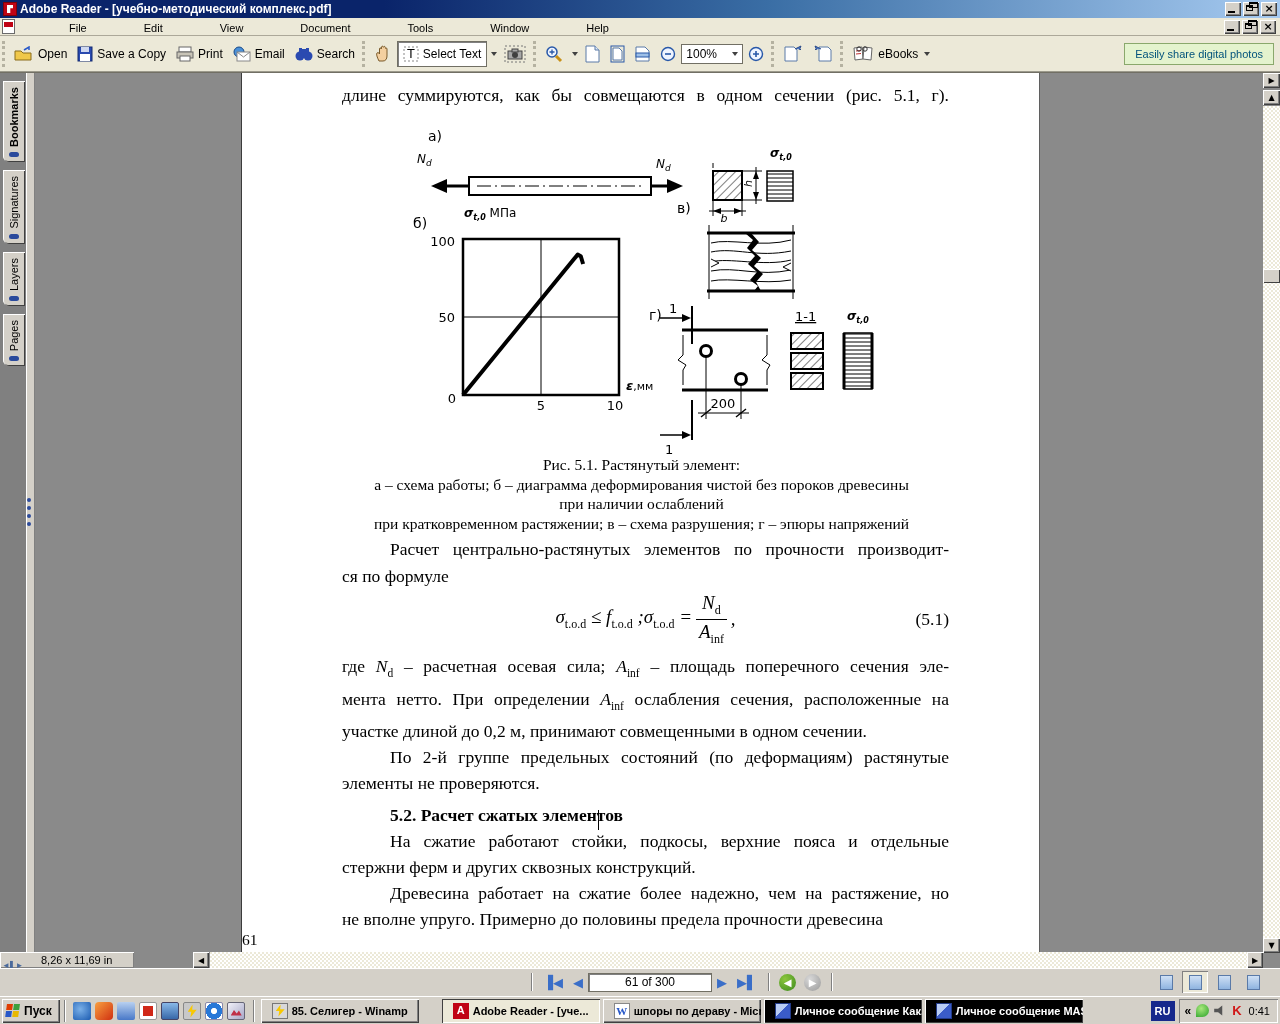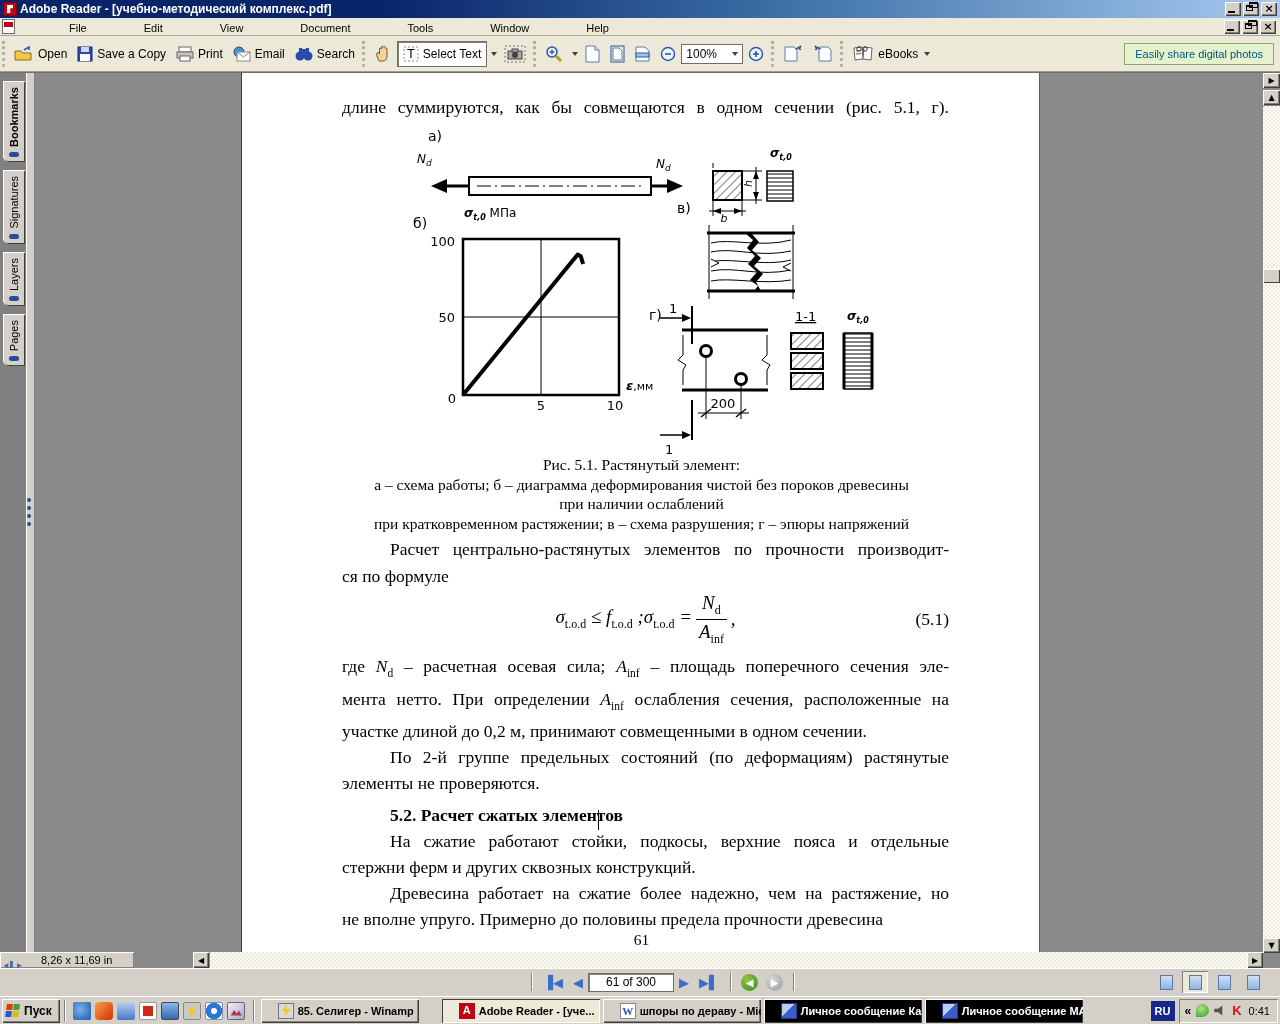--- a/index.html
+++ b/index.html
@@ -48,36 +48,36 @@
   .side-tab { position:relative; margin:8px 0 0 3px; width:22px; background:#D4D0C8; box-shadow: inset 1px 1px 0 #fff, inset -1px -1px 0 #404040; border-radius:0 0 0 6px; display:flex; flex-direction:column; align-items:center; padding:6px 0 2px 0;}
   .side-tab .vlabel { writing-mode:vertical-rl; transform:rotate(180deg); font-size:11px; color:#000; }
   .side-tab:first-child .vlabel { font-weight:bold; }
   .tab-grip { width:10px; height:8px; margin-top:5px; border-top:5px dotted #2a4a9c; }
   #pane-splitter { position:absolute; left:26px; top:0; width:9px; height:880px; background:#D4D0C8; box-shadow: inset 1px 0 0 #fff, inset -1px 0 0 #808080; }
   #pane-splitter .handle { position:absolute; left:1px; top:425px; width:7px; height:28px; border-left:4px dotted #2a4a9c; }
 
   
   #pdf-page { position:absolute; left:241px; top:0; width:799px; height:880px; background:#fff; border-left:1px solid #3c3c3c; border-right:1px solid #5f5f5f; font-family:"Liberation Serif", serif; color:#000; }
 
-  .topline { position:absolute; left:100px; top:24px; width:607px; font-size:17.5px; }
+  .topline { position:absolute; left:100px; top:12px; width:607px; font-size:17.5px; }
   .jl { text-align:justify; text-align-last:justify; }
   #figure { position:absolute; left:0; top:40px; }
   #caption { position:absolute; left:0; top:382px; width:799px; text-align:center; font-size:15.5px; line-height:19.5px; }
   #p-upper { position:absolute; left:100px; top:463px; width:607px; font-size:17.5px; line-height:27.4px; }
   #formula { position:absolute; left:100px; top:520px; width:607px; height:52px; font-size:19px; font-style:italic; display:flex; align-items:center; justify-content:center; }
   #formula sub { font-size:12px; font-style:normal; }
   .frac { display:inline-flex; flex-direction:column; align-items:center; vertical-align:middle; margin:0 4px; }
   .frac .num { padding:0 6px 1px; border-bottom:1.5px solid #000; }
   .frac .den { padding-top:1px; }
   #formula .fnum { position:absolute; right:0; font-style:normal; font-size:17.5px; }
   #p-lower { position:absolute; left:100px; top:572px; width:607px; font-size:17.5px; line-height:26px;margin-top:8px; }
   #p-lower .indent { text-indent:48px; }
   #p-lower .hdg { font-weight:bold; margin-top:6px; }
   #p-lower sub { font-size:11.5px; }
-  #pageno { position:absolute; left:0; top:858px; width:799px; text-align:center; font-size:15.5px; }
+  #pageno { position:absolute; left:0; top:858px; width:799px; text-align:left; font-size:15.5px; }
   #caret { position:absolute; left:356px; top:737px; width:1px; height:20px; background:#000; }
 
   
   #vscroll { position:absolute; right:0; top:0; width:17px; height:880px; }
   .sbtn { width:17px; height:15px; background:#D4D0C8; box-shadow: inset 1px 1px 0 #fff, inset -1px -1px 0 #404040, inset -2px -2px 0 #808080; display:flex; align-items:center; justify-content:center; font-size:8px; color:#000; font-family:"DejaVu Sans",sans-serif;}
   #vtrack { position:absolute; top:33px; bottom:15px; left:0; width:17px; }
   #vthumb { position:absolute; top:163px; left:0; width:17px; height:14px; background:#D4D0C8; box-shadow: inset 1px 1px 0 #fff, inset -1px -1px 0 #404040; }
   #pagesize { position:absolute; left:0; bottom:0; height:16px; display:flex; align-items:center; background:#D4D0C8; box-shadow: inset 1px 1px 0 #fff, inset -1px -1px 0 #808080; }
   #pagesize .split-ic { width:15px; height:12px; margin:0 2px; position:relative; }
   .split-ic::before{content:"◄▌►"; font-size:8px; color:#4a6a9c; line-height:12px;}
@@ -85,21 +85,21 @@
   #htrack { position:absolute; left:210px; right:17px; bottom:0; height:16px; }
   #hbtn-l { position:absolute; left:193px; bottom:0; }
   #hbtn-r { position:absolute; right:0px; bottom:0; }
   .hbtn { width:16px; height:16px; background:#D4D0C8; box-shadow: inset 1px 1px 0 #fff, inset -1px -1px 0 #404040, inset -2px -2px 0 #808080; font-size:8px; display:flex; align-items:center;justify-content:center; font-family:"DejaVu Sans",sans-serif;}
   #corner-btn { position:absolute; right:0; top:0;}
 
   
   #navbar { position:absolute; left:0; top:968px; width:1280px; height:28px; background:#D4D0C8; box-shadow: inset 0 1px 0 #fff; display:flex; align-items:center; }
   #navbar .sep { width:1px; height:18px; background:#808080; margin:0 6px; box-shadow:1px 0 0 #fff; }
   .navtri { font-family:"DejaVu Sans",sans-serif; font-size:13px; color:#3a6ec8; padding:0 5px; }
-  #pagenav-box { width:86px; height:19px; background:#fff; box-shadow: inset 1px 1px 0 #808080; border:1px solid #716f64; font-size:12px; text-align:center; font-family:"Liberation Sans",sans-serif; }
+  #pagenav-box { width:124px; height:19px; background:#fff; box-shadow: inset 1px 1px 0 #808080; border:1px solid #716f64; font-size:12px; text-align:center; font-family:"Liberation Sans",sans-serif; }
   .circ { width:17px; height:17px; border-radius:50%; display:flex; align-items:center; justify-content:center; color:#fff; font-size:10px; font-family:"DejaVu Sans",sans-serif; margin:0 4px;}
   .circ.back { background:radial-gradient(circle at 35% 30%,#8cc63e,#3c8a1e); }
   .circ.fwd { background:radial-gradient(circle at 35% 30%,#d8d8d8,#9a9a9a); }
   #layoutbtns { margin-left:auto; margin-right:14px; display:flex; gap:3px; }
   .laybtn { width:26px; height:22px; display:flex; align-items:center; justify-content:center; }
   .laybtn.selected { box-shadow: inset 1px 1px 0 #808080, inset -1px -1px 0 #fff; background:#ECE9D8; }
   .lay-ic { width:13px; height:15px; background:linear-gradient(180deg,#cfe0f5,#8fb4e0); border:1px solid #5a7aa8; }
 
   
   #taskbar { position:absolute; left:0; top:996px; width:1280px; height:28px; background:#D4D0C8; border-top:1px solid #fff; display:flex; align-items:center; padding:0 2px; }
@@ -112,21 +112,21 @@
   .ql { width:18px; height:18px; border-radius:2px; position:relative; }
   .ql-ie{background:radial-gradient(circle at 40% 40%,#7ab0e8,#1a5ab0);} 
   .ql-player{background:linear-gradient(135deg,#f8a040,#d03010); border-radius:4px;}
   .ql-msg{background:linear-gradient(180deg,#b8d0f0,#4878c8);}
   .ql-office{background:#fff;border:1px solid #999;} .ql-office::after{content:"";position:absolute;inset:3px;background:#d02818;}
   .ql-display{background:linear-gradient(180deg,#88b8e8,#3868a8); border:1px solid #446;}
   .ql-winamp{background:#c8c8c8;border:1px solid #888;} .ql-winamp::after{content:"";position:absolute;left:4px;top:2px;width:9px;height:13px;background:#f8c800;clip-path:polygon(55% 0,0 55%,40% 55%,30% 100%,100% 40%,50% 40%);}
   .ql-qt{background:radial-gradient(circle at 50% 50%,#fff 25%,#2878d8 28%,#2878d8 70%,#fff 72%);border:1px solid #88a;}
   .ql-img{background:linear-gradient(135deg,#f0f0f8,#a8a8c8);border:1px solid #667;} .ql-img::after{content:"";position:absolute;left:3px;bottom:3px;width:11px;height:7px;background:#c03048;clip-path:polygon(0 100%,30% 20%,55% 70%,75% 30%,100% 100%);}
   #taskbtns { display:flex; gap:3px; flex:1 1 auto; padding:0 3px; overflow:hidden;}
-  .task-btn { flex:1 1 130px; max-width:158px; height:24px; display:flex; align-items:center; font-size:11px; font-weight:bold; white-space:nowrap; overflow:hidden; padding:0 17px; }
+  .task-btn { flex:1 1 130px; max-width:158px; height:24px; display:flex; align-items:center; font-size:11px; font-weight:bold; white-space:nowrap; overflow:hidden; padding:0 11px; }
   .task-btn.active { background:#ECE9D8; box-shadow: inset 1px 1px 0 #404040, inset -1px -1px 0 #fff; margin-left: 20px; }
   .task-btn.alert { background:#000000; color:#fff; box-shadow: inset 1px 1px 0 #fff, inset -1px -1px 0 #404040; }
   .tb-ic { width:16px; height:16px; margin-right:4px; flex:none; position:relative;}
   .tb-ic.winamp{background:#d8d8d8;border:1px solid #777;} .tb-ic.winamp::after{content:"";position:absolute;left:3px;top:1px;width:9px;height:12px;background:#f8c800;clip-path:polygon(55% 0,0 55%,40% 55%,30% 100%,100% 40%,50% 40%);}
   .tb-ic.adobe{background:#c00314;color:#fff;font:bold 11px "Liberation Sans",sans-serif;text-align:center;line-height:15px;}
   .tb-ic.adobe::after{content:"A";}
   .tb-ic.word{background:#fff;border:1px solid #888;color:#2858c8;font:bold 11px "Liberation Serif",serif;text-align:center;line-height:14px;}
   .tb-ic.word::after{content:"W";}
   .tb-ic.qip{background:linear-gradient(135deg,#b8ccf4 45%,#3a5cc8 46%);border:1px solid #223a88;}
   #lang { width:24px; height:20px; background:#16288C; color:#fff; font-size:11px; font-weight:bold; display:flex; align-items:center; justify-content:center; margin:8px 4px; flex:none;}

